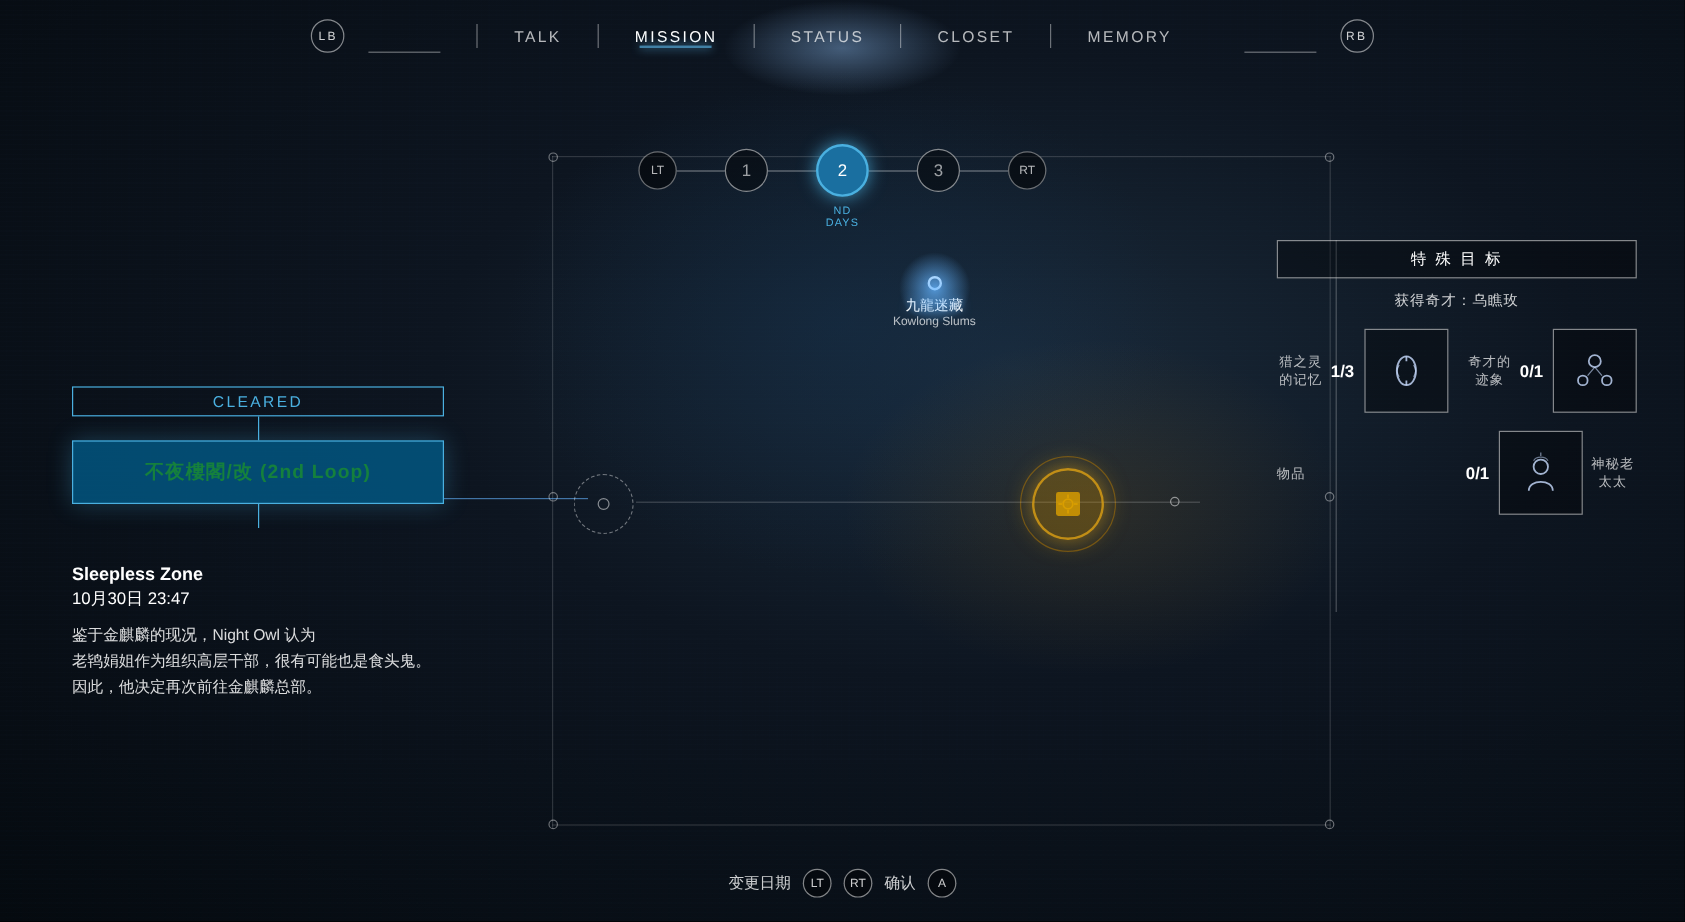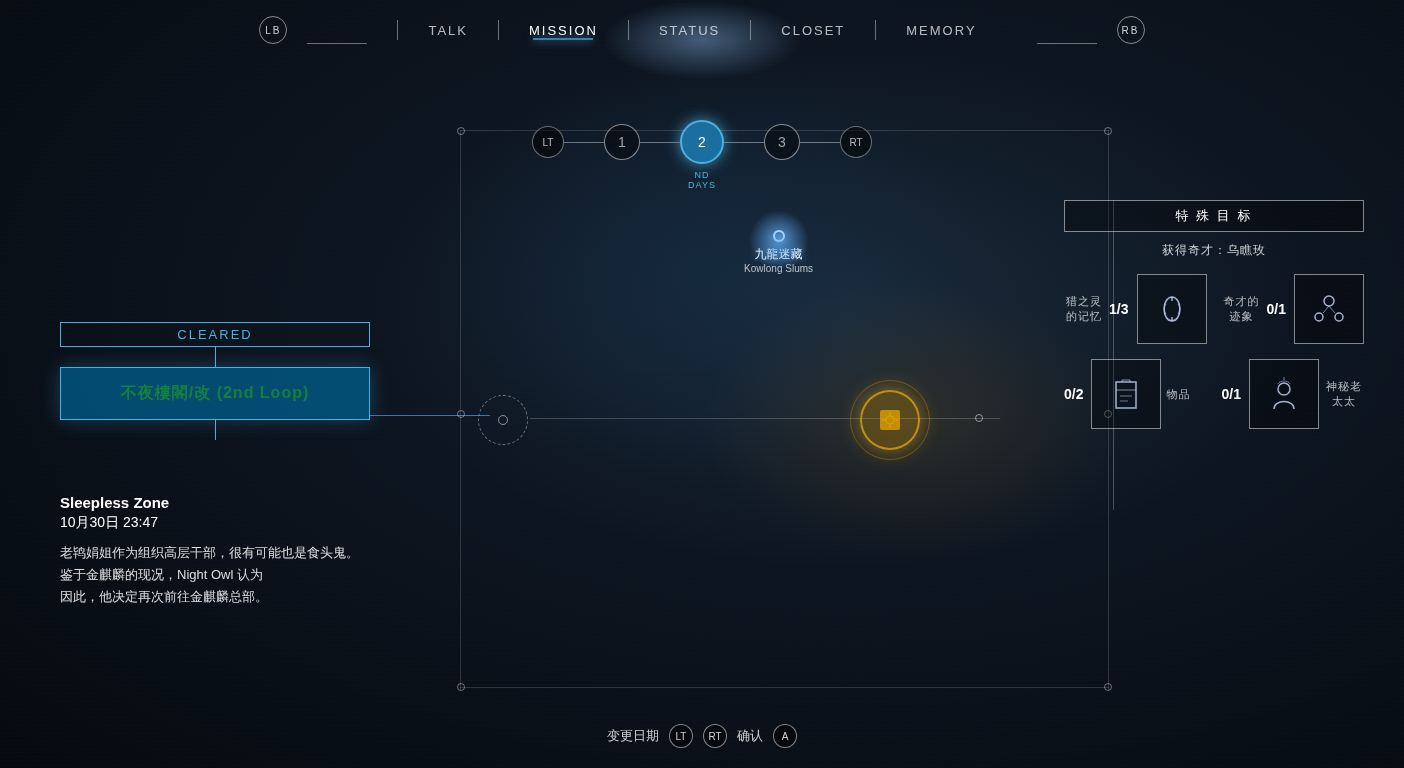--- a/index.html
+++ b/index.html
@@ -272,21 +272,21 @@
       width: 1px;
       height: 20px;
       background: #4ab0e0;
       margin: 0 auto;
     }
 
     
     .location-info {
       position: absolute;
       left: 60px;
-      top: 494px;
+      top: 470px;
       z-index: 10;
     }
 
     .loc-name {
       font-size: 15px;
       font-weight: bold;
       color: #fff;
       margin-bottom: 3px;
     }
 
@@ -643,22 +643,22 @@
   <div class="mission-box">
     <div class="mission-title">不夜樓閣/改 (2nd Loop)</div>
   </div>
   <div class="mission-connector"></div>
 </div>
 
 <div class="location-info">
   <div class="loc-name">Sleepless Zone</div>
   <div class="loc-time">10月30日 23:47</div>
   <div class="loc-desc">
+    <div>鉴于金麒麟的现况，Night Owl 认为</div>
     <div>老鸨娟姐作为组织高层干部，很有可能也是食头鬼。</div>
-    <div>鉴于金麒麟的现况，Night Owl 认为</div>
     <div>因此，他决定再次前往金麒麟总部。</div>
   </div>
 </div>
 
 <div class="special-panel">
   <div class="special-title">特 殊 目 标</div>
   <div class="special-subtitle">获得奇才：乌瞧玫</div>
 
   <div class="objectives-grid">
 
@@ -688,32 +688,20 @@
             <circle cx="10" cy="28" r="4" stroke="rgba(200,220,255,0.8)" stroke-width="1.5" fill="none"></circle>
             <circle cx="30" cy="28" r="4" stroke="rgba(200,220,255,0.8)" stroke-width="1.5" fill="none"></circle>
             <line x1="20" y1="17" x2="14" y2="24" stroke="rgba(200,220,255,0.6)" stroke-width="1"></line>
             <line x1="20" y1="17" x2="26" y2="24" stroke="rgba(200,220,255,0.6)" stroke-width="1"></line>
           </svg>
         </div>
       </div>
     </div>
 
     <div class="obj-item">
-      <div style="display:flex; align-items:center; gap:8px;">
-        <div class="obj-count">0/2</div>
-        <div class="obj-box">
-          <svg width="40" height="40" viewBox="0 0 40 40" fill="none">
-            <rect x="10" y="8" width="20" height="26" stroke="rgba(200,220,255,0.8)" stroke-width="1.5" fill="none"></rect>
-            <line x1="10" y1="16" x2="30" y2="16" stroke="rgba(200,220,255,0.6)" stroke-width="1"></line>
-            <path d="M16 8 L16 6 L24 6 L24 8" stroke="rgba(200,220,255,0.6)" stroke-width="1" fill="none"></path>
-            <line x1="14" y1="22" x2="26" y2="22" stroke="rgba(200,220,255,0.5)" stroke-width="1"></line>
-            <line x1="14" y1="27" x2="22" y2="27" stroke="rgba(200,220,255,0.5)" stroke-width="1"></line>
-          </svg>
-        </div>
-      </div>
       <div class="obj-label">物品</div>
     </div>
 
     <div class="obj-item">
       <div style="display:flex; align-items:center; gap:8px;">
         <div class="obj-count">0/1</div>
         <div class="obj-box">
           <svg width="40" height="40" viewBox="0 0 40 40" fill="none">
             <circle cx="20" cy="15" r="6" stroke="rgba(200,220,255,0.8)" stroke-width="1.5" fill="none"></circle>
             <path d="M10 35 C10 25, 30 25, 30 35" stroke="rgba(200,220,255,0.8)" stroke-width="1.5" fill="none"></path>

